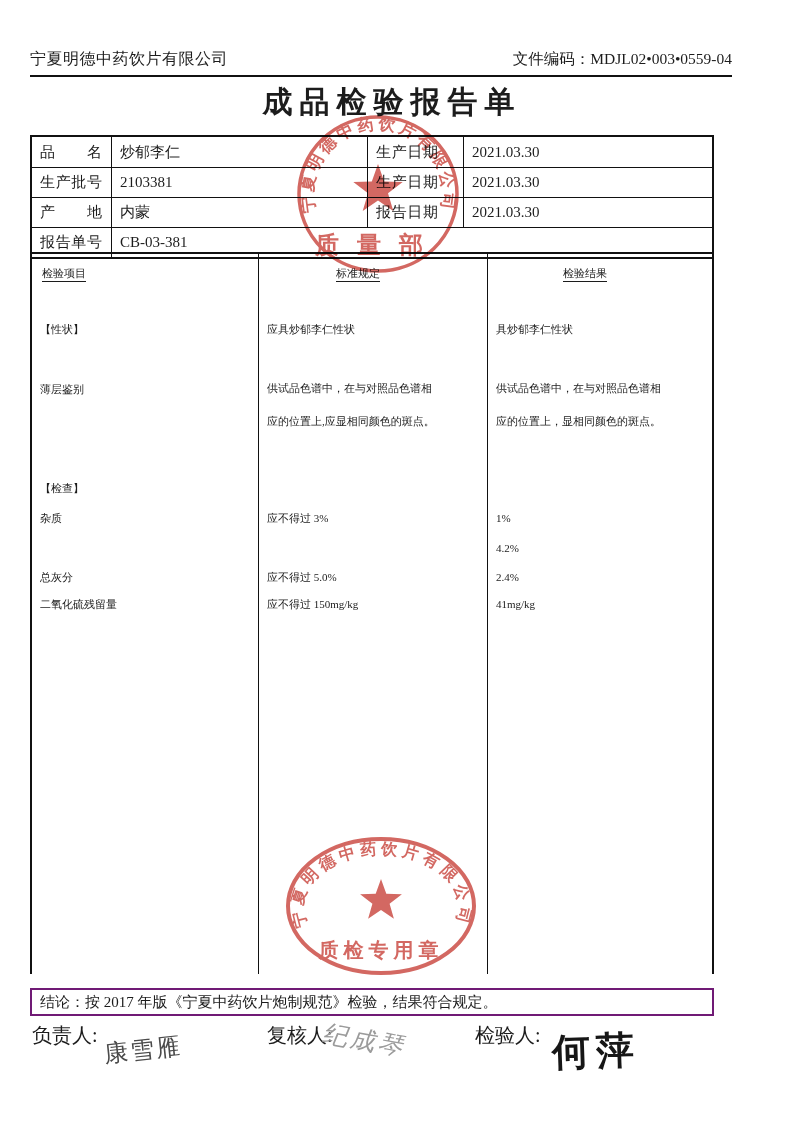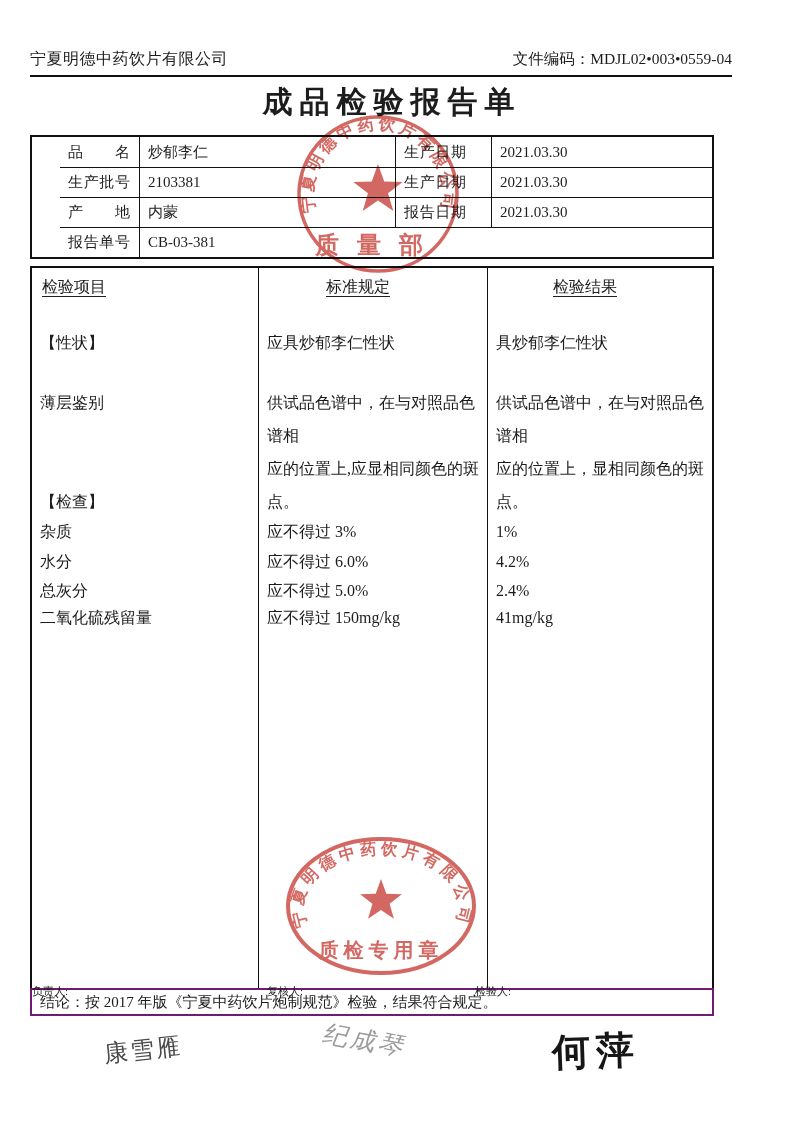--- a/index.html
+++ b/index.html
@@ -12,44 +12,44 @@
   .hdr-left  { position:absolute; left:30px; top:49px; font-size:16px; letter-spacing:.5px; }
   .hdr-right { position:absolute; right:68px; top:49px; font-size:15.5px; }
   .hdr-rule  { position:absolute; left:30px; top:75px; width:702px; height:2px; background:#111; }
   .doc-title { position:absolute; left:30px; top:82px; width:724px; text-align:center;
                font-size:30px; font-weight:bold; letter-spacing:7px; }
 
   
   .info-table { position:absolute; left:30px; top:135px; width:684px; height:124px;
                 border:2px solid #111; display:grid;
                 grid-template-columns:79px 256px 96px 1fr;
-                grid-template-rows:repeat(4,1fr); font-size:15px;padding-left:28px; }
+                grid-template-rows:repeat(4,1fr); font-size:15px; }
   .ic { display:flex; align-items:center; padding-left:8px; border-top:1px solid #111; border-left:1px solid #111; }
   .ic.r1 { border-top:none; }
   .ic.c1 { border-left:none; }
   .ic.span3 { grid-column:2 / 5; }
   .jlabel { display:inline-block; width:62px; text-align:justify; text-align-last:justify; }
 
   
-  .main-table { position:absolute; left:30px; top:266px; width:684px; height:722px;
-                border:2px solid #111; border-bottom:none; font-size:16px; }
+  .main-table { position:absolute; left:30px; top:252px; width:684px; height:722px;
+                border:2px solid #111; border-bottom:none; font-size:11px; }
   .mt-col  { position:absolute; top:0; bottom:0; }
   .mt-col1 { left:0;    width:227px; border-right:1px solid #111; }
   .mt-col2 { left:227px; width:229px; border-right:1px solid #111; }
   .mt-col3 { left:456px; right:0; }
   .ln { position:absolute; left:8px; right:4px; line-height:22px; }
   .ln-head { text-decoration:underline; text-underline-offset:4px; }
   .ln-head-c { text-align:center; padding-right:34px; }
   .ln-wrap { line-height:33px; white-space:pre-line; }
 
   
   .conclusion { position:absolute; left:30px; top:988px; width:684px; height:28px;
                 border:2px solid #701a75; display:flex; align-items:center;
                 padding-left:8px; font-size:15px; }
-  .sig-label { position:absolute; top:984px; font-size:11px; }
+  .sig-label { position:absolute; top:1022px; font-size:20px; }
   .sig-lead-label      { left:32px; }
   .sig-review-label    { left:267px; }
   .sig-inspector-label { left:475px; }
   .sig-name { position:absolute; white-space:nowrap; }
   .sig-lead      { left:104px; top:1034px; font-size:24px; color:#4a4a4a;
                    transform:rotate(-6deg); letter-spacing:2px; }
   .sig-review    { left:324px; top:1024px; font-size:25px; color:#9b9b9b;
                    transform:rotate(10deg) skewX(-12deg); letter-spacing:3px; }
   .sig-inspector { left:552px; top:1026px; font-size:38px; color:#161616;
                    font-weight:600; letter-spacing:6px; transform:rotate(-2deg); }
@@ -106,32 +106,30 @@
   </div>
 
   <div class="main-table">
 
     <div class="mt-col mt-col1">
       <div class="ln ln-head" style="top:8px; left:10px;">检验项目</div>
       <div class="ln" style="top:64px;">【性状】</div>
       <div class="ln" style="top:124px;">薄层鉴别</div>
       <div class="ln" style="top:223px;">【检查】</div>
       <div class="ln" style="top:253px;">杂质</div>
-      <div class="ln" style="top:283px;">水分</div>
       <div class="ln" style="top:339px;">二氧化硫残留量</div>
       <div class="ln" style="top:312px;">总灰分</div>
     </div>
 
     <div class="mt-col mt-col2">
       <div class="ln ln-head ln-head-c" style="top:8px;">标准规定</div>
       <div class="ln" style="top:64px;">应具炒郁李仁性状</div>
       <div class="ln ln-wrap" style="top:118px;">供试品色谱中，在与对照品色谱相
 应的位置上,应显相同颜色的斑点。</div>
       <div class="ln" style="top:253px;">应不得过 3%</div>
-      <div class="ln" style="top:283px;">应不得过 6.0%</div>
       <div class="ln" style="top:312px;">应不得过 5.0%</div>
       <div class="ln" style="top:339px;">应不得过 150mg/kg</div>
     </div>
 
     <div class="mt-col mt-col3">
       <div class="ln" style="top:64px;">具炒郁李仁性状</div>
       <div class="ln ln-head ln-head-c" style="top:8px;">检验结果</div>
       <div class="ln ln-wrap" style="top:118px;">供试品色谱中，在与对照品色谱相
 应的位置上，显相同颜色的斑点。</div>
       <div class="ln" style="top:253px;">1%</div>

